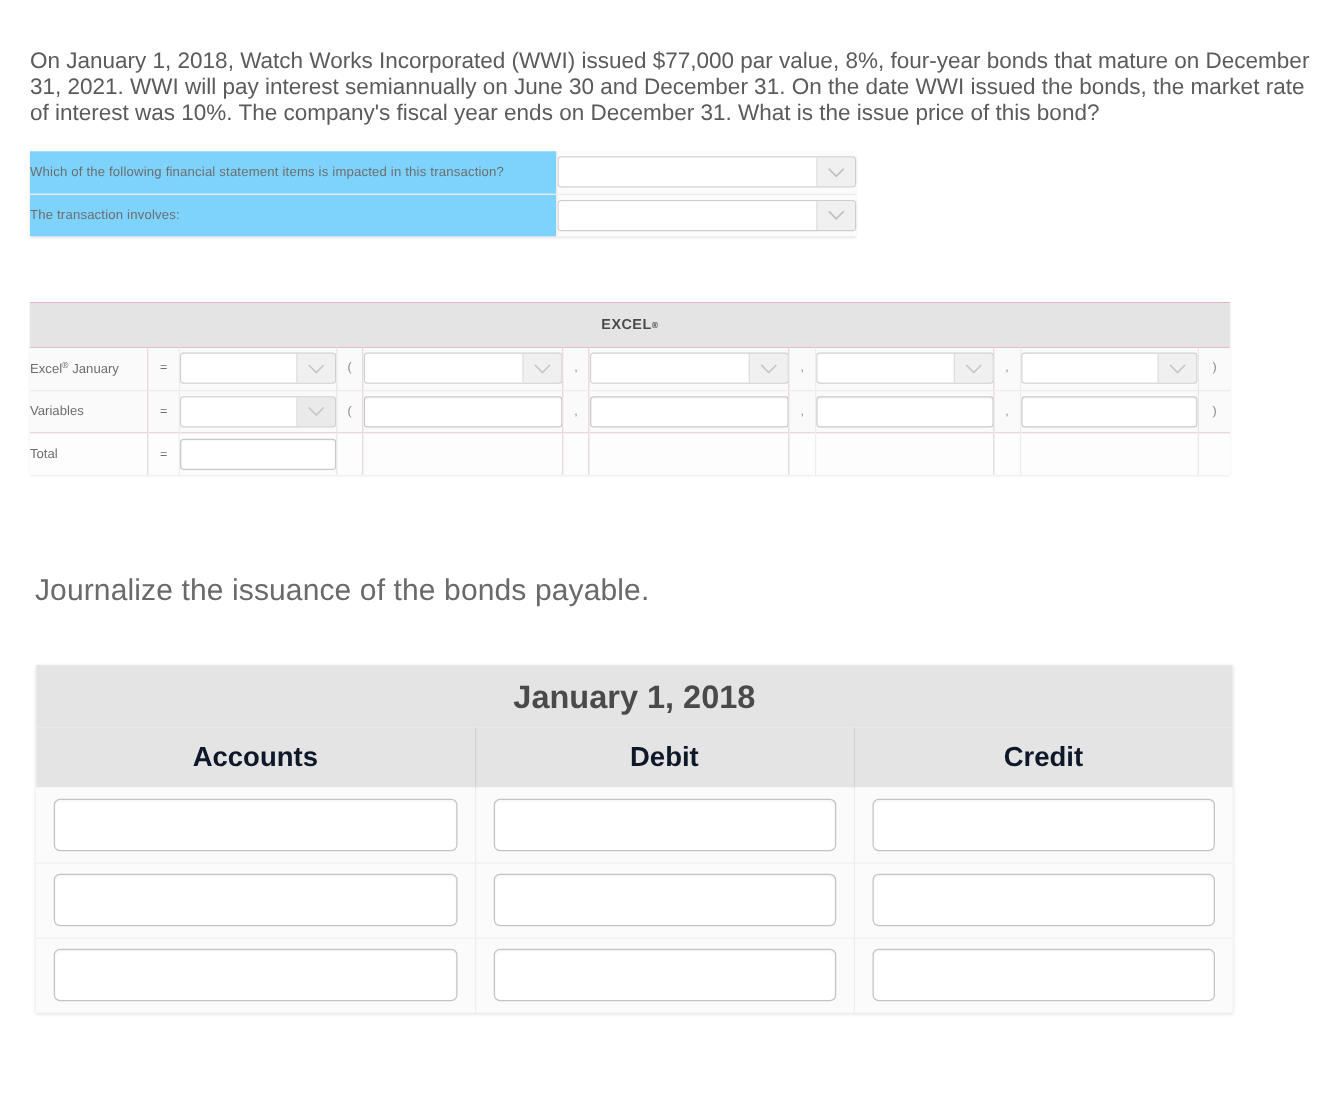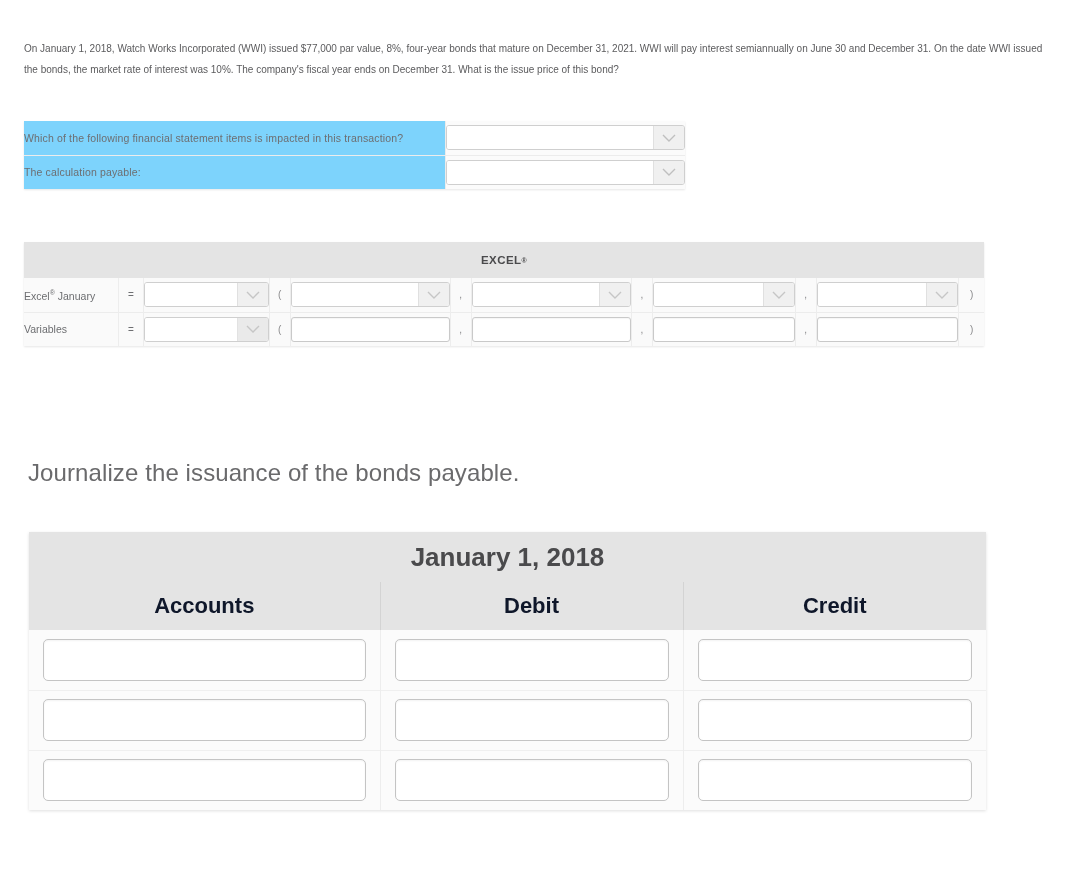--- a/index.html
+++ b/index.html
@@ -16,21 +16,21 @@
     color: #58595b;
     -webkit-font-smoothing: antialiased;
   }
 
   
   .problem {
     position: absolute;
     left: 24px;
     top: 38px;
     width: 1024px;
-    font-size: 10px;
+    font-size: 18px;
     line-height: 21px;
     color: #5b5b5d;
   }
 
   
   .q-table {
     position: absolute;
     left: 24px;
     top: 121px;
     width: 661px;
@@ -264,21 +264,21 @@
             <span class="chev">
                 <svg width="14" height="8" viewBox="0 0 14 8">
                   <path d="M1 1 L7 7 L13 1" fill="none" stroke="#bfbfbf" stroke-width="1.4"></path>
                 </svg>
               </span>
           </div>
         </div>
       </td>
     </tr>
     <tr>
-      <td class="q-label">The calculation payable:</td>
+      <td class="q-label">The transaction involves:</td>
       <td class="q-ctrl">
         <div class="sel">
           <div class="sel-val"></div>
           <div class="sel-btn">
             <span class="chev">
                 <svg width="14" height="8" viewBox="0 0 14 8">
                   <path d="M1 1 L7 7 L13 1" fill="none" stroke="#bfbfbf" stroke-width="1.4"></path>
                 </svg>
               </span>
           </div>
@@ -393,20 +393,36 @@
         <td class="c-field c-f4">
           <div class="txt"></div>
         </td>
         <td class="c-sep">,</td>
         <td class="c-field c-f5">
           <div class="txt"></div>
         </td>
         <td class="c-close">)</td>
       </tr>
 
+      <tr class="total-row">
+        <td class="c-label"><span>Total</span></td>
+        <td class="c-eq">=</td>
+        <td class="c-field c-f1">
+          <div class="txt"></div>
+        </td>
+        <td class="c-sep"></td>
+        <td class="c-field c-f2"></td>
+        <td class="c-sep"></td>
+        <td class="c-field c-f3"></td>
+        <td class="c-sep"></td>
+        <td class="c-field c-f4"></td>
+        <td class="c-sep"></td>
+        <td class="c-field c-f5"></td>
+        <td class="c-close"></td>
+      </tr>
     </tbody>
   </table>
 </div>
 
 <div class="jrn-heading">Journalize the issuance of the bonds payable.</div>
 
 <div class="j-wrap">
   <table class="j-table">
     <colgroup>
       <col class="col-acct">

